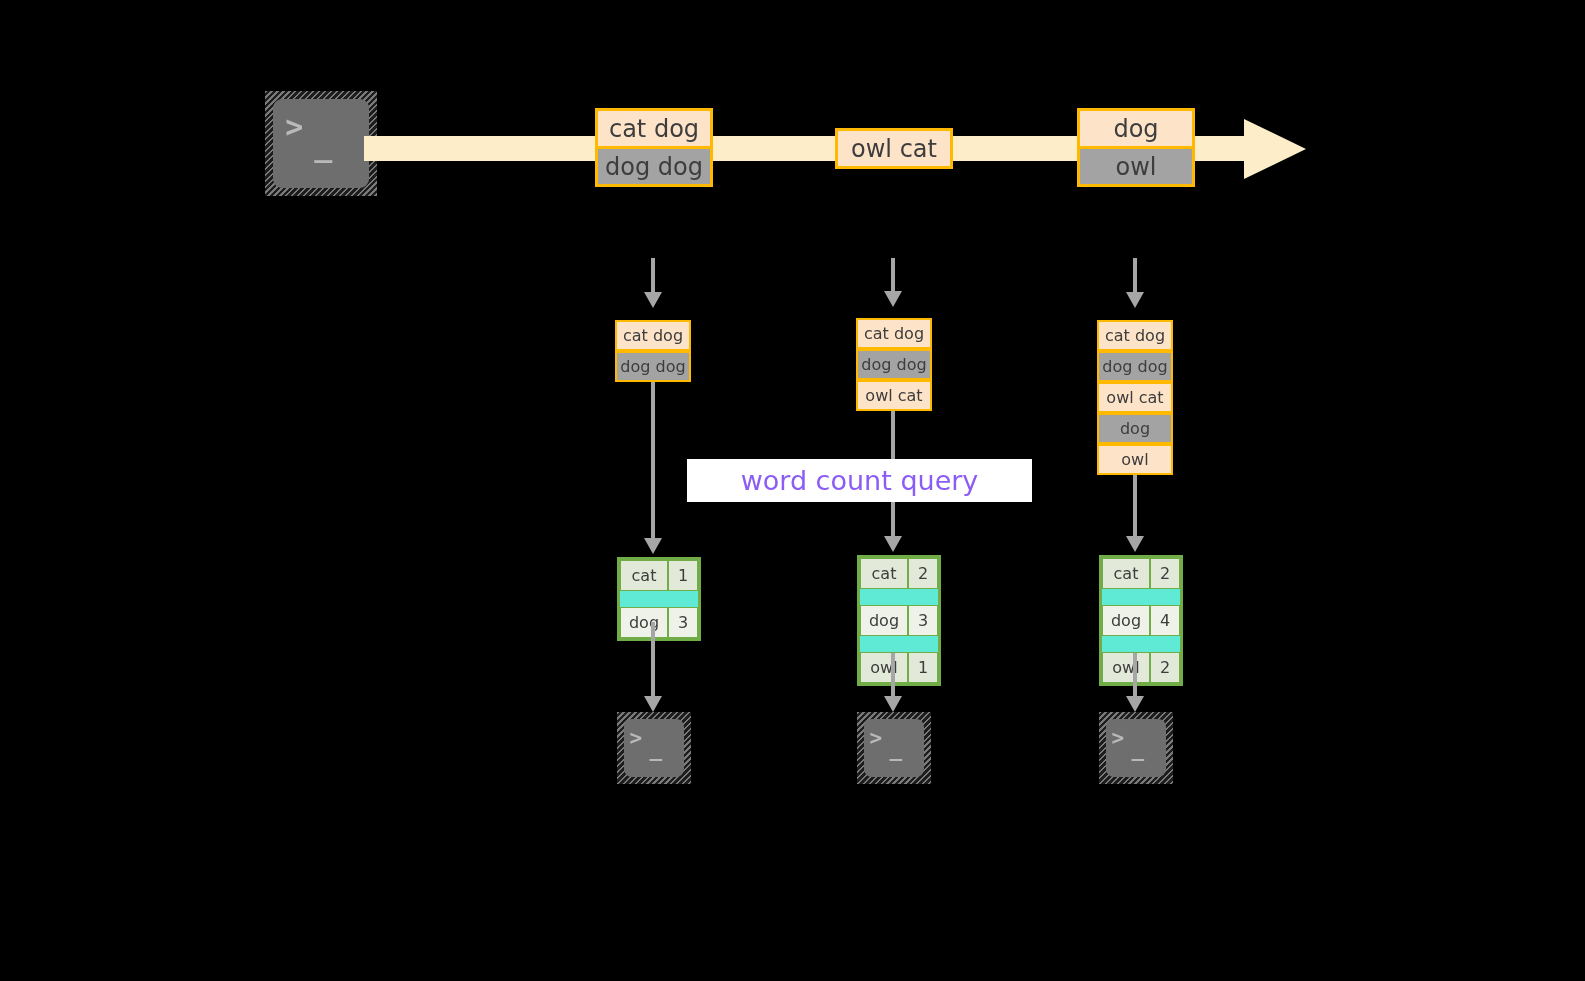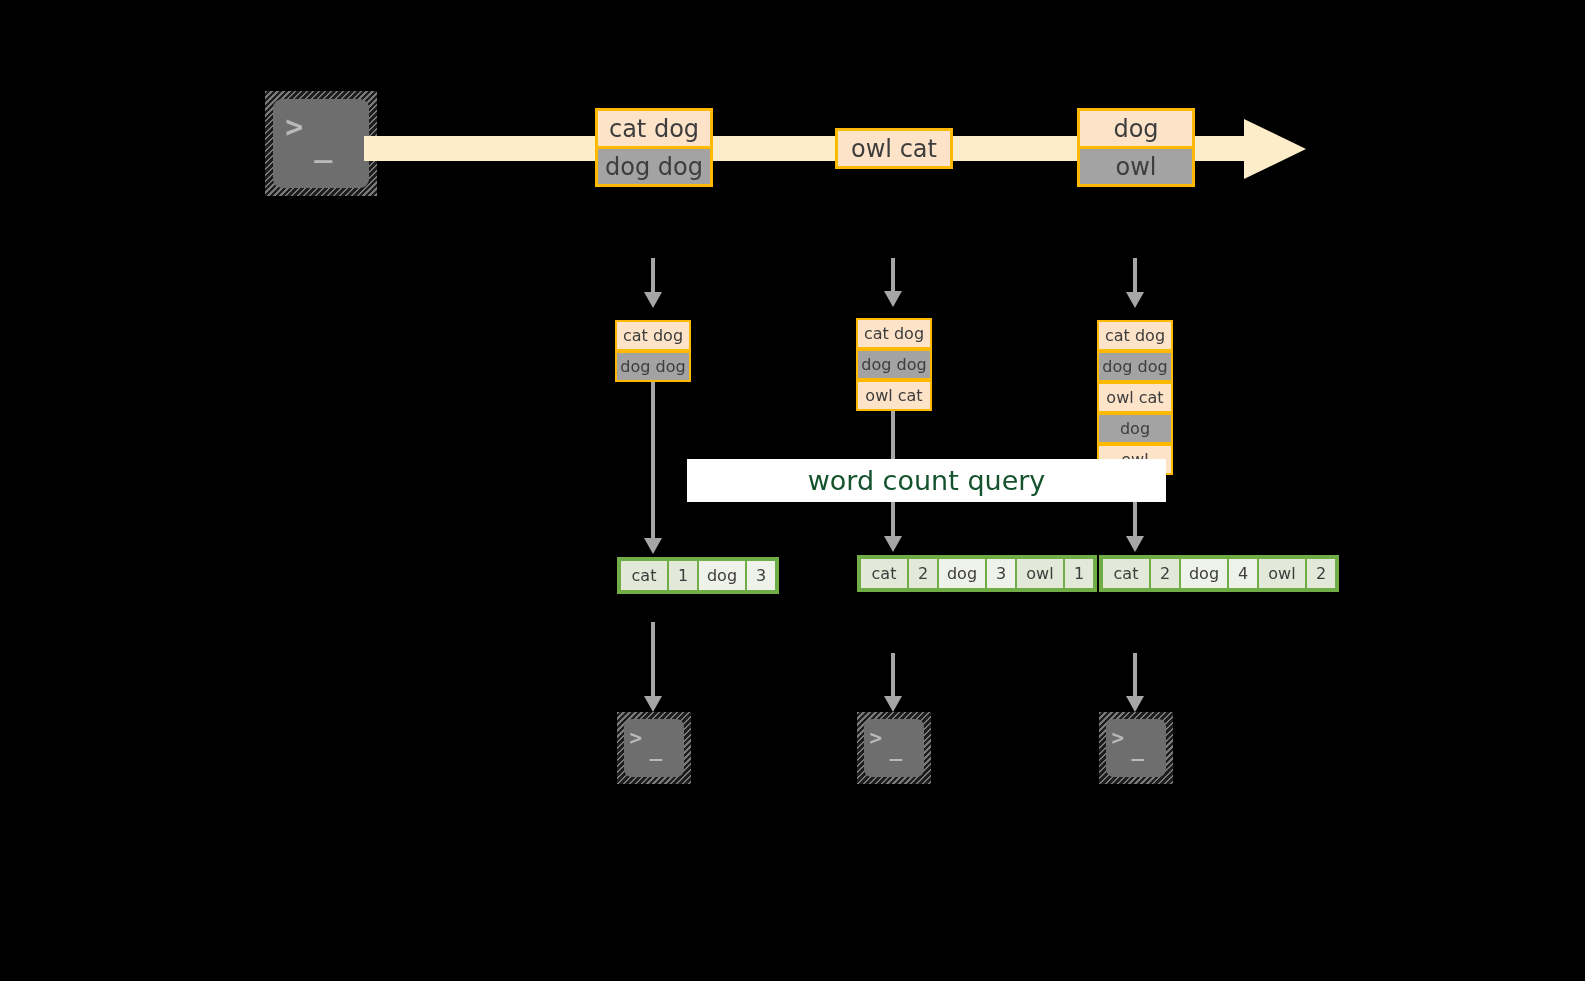--- a/index.html
+++ b/index.html
@@ -84,21 +84,23 @@
     font-size: 16px;
     width: 76px; height: 31px;
     border-width: 2.5px;
   }
 
   
   .gtable {
     position: absolute;
     border: 3px solid #70ad47;
     display: flex;
+    flex-direction: column;
     background: #5eead4;
+    gap: 16px;
   }
   .grow { display: flex; }
   .gcell {
     display: flex;
     align-items: center;
     justify-content: center;
     color: #3d3d3d;
     font-size: 16px;
     height: 31px;
     border: 1.5px solid #70ad47;
@@ -127,26 +129,26 @@
     width: 0; height: 0;
     border-left: 9px solid transparent;
     border-right: 9px solid transparent;
     border-top: 16px solid #a6a6a6;
   }
 
   
   #query-label {
     position: absolute;
     left: 687px; top: 459px;
-    width: 479px; height: 43px;
+    width: 345px; height: 43px;
     background: #ffffff;
     display: flex;
     align-items: center;
     justify-content: center;
-    color: #14532d;
+    color: #8b5cf6;
     font-size: 27px;
     white-space: nowrap;
   }
 </style>
 </head>
 <body>
 
 <div id="stage">
 
   <div class="term" style="left:265px; top:91px; width:112px; height:105px;">

